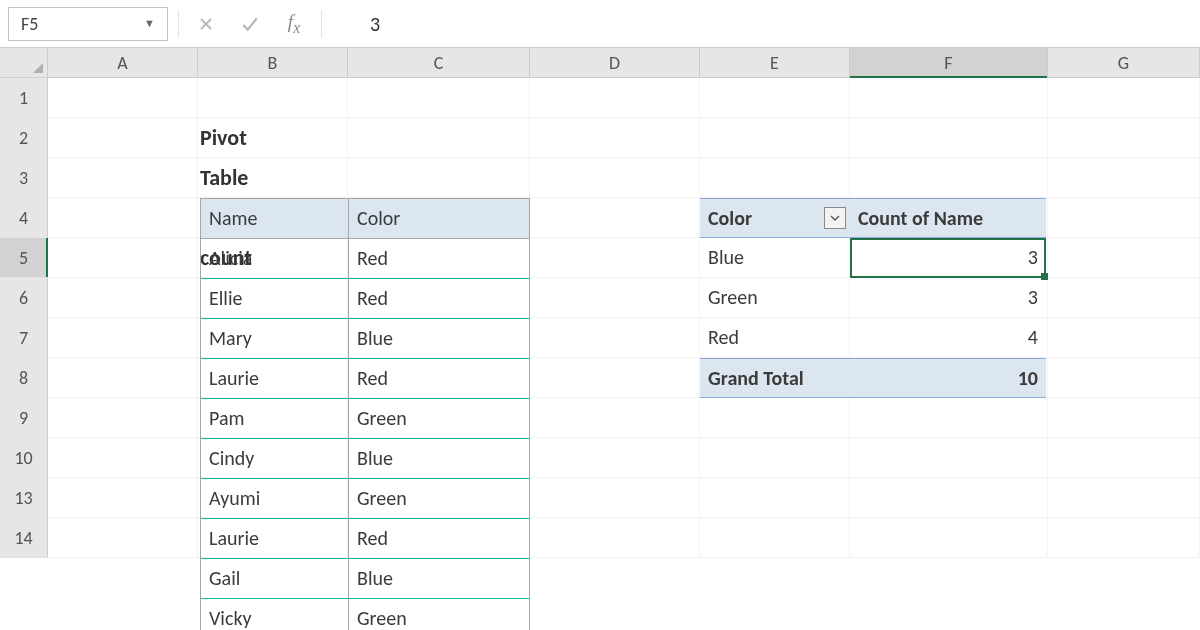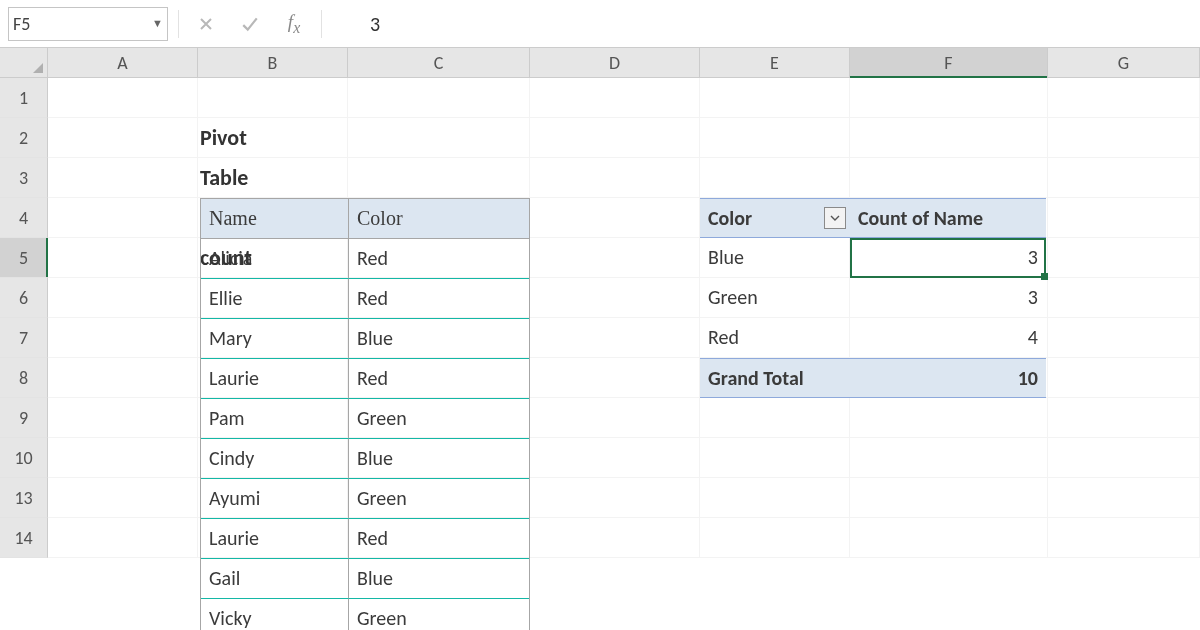--- a/index.html
+++ b/index.html
@@ -22,21 +22,21 @@
     gap: 10px;
     background: #fff;
   }
   .name-box {
     width: 160px;
     height: 34px;
     border: 1px solid #c5c5c5;
     display: flex;
     align-items: center;
     justify-content: space-between;
-    padding: 0 4px;
+    padding: 0 12px;
     font-size: 18px;
     color: #444;
     background: #fff;
     text-align: center;
   }
   .name-box .dd {
     font-size: 11px;
     color: #666;
   }
   .fb-btn {
@@ -172,21 +172,21 @@
     top: 120px;  
     width: 330px; 
     border: 1px solid #a6a6a6;
   }
   .data-table .tr { display:flex; height:40px; }
   .data-table .th, .data-table .td {
     height:40px; line-height:38px; padding:0 8px;
     border-right:1px solid #a6a6a6;
     color:#3b3b3b;
   }
-  .data-table .th { background:#dce6f1; border-bottom:1px solid #a6a6a6;font-family:Liberation Serif, serif; }
+  .data-table .th { background:#dce6f1; border-bottom:1px solid #a6a6a6; }
   .data-table .td { border-bottom:1px solid #14b8a6; }
   .data-table .tr:last-child .td { border-bottom:none; }
   .data-table .c1{width:148px}
   .data-table .c2{width:180px; border-right:none}
 
   .pivot {
     position:absolute;
     left: 652px; 
     top: 120px;  
     width: 346px; 

